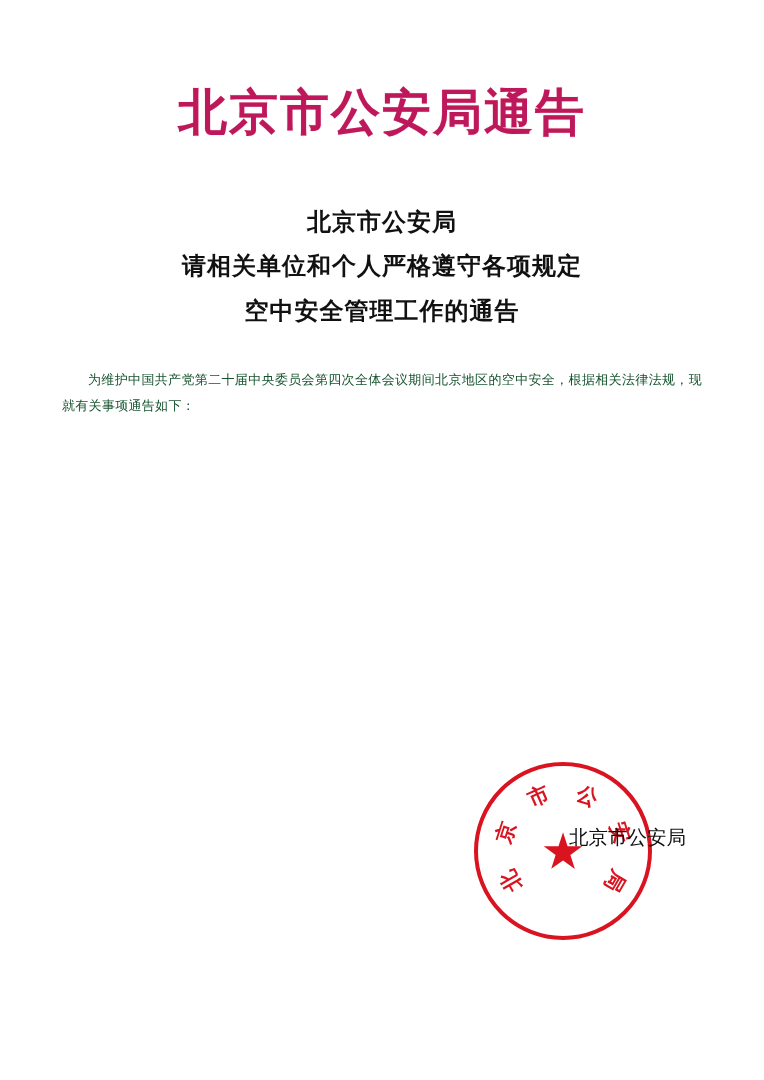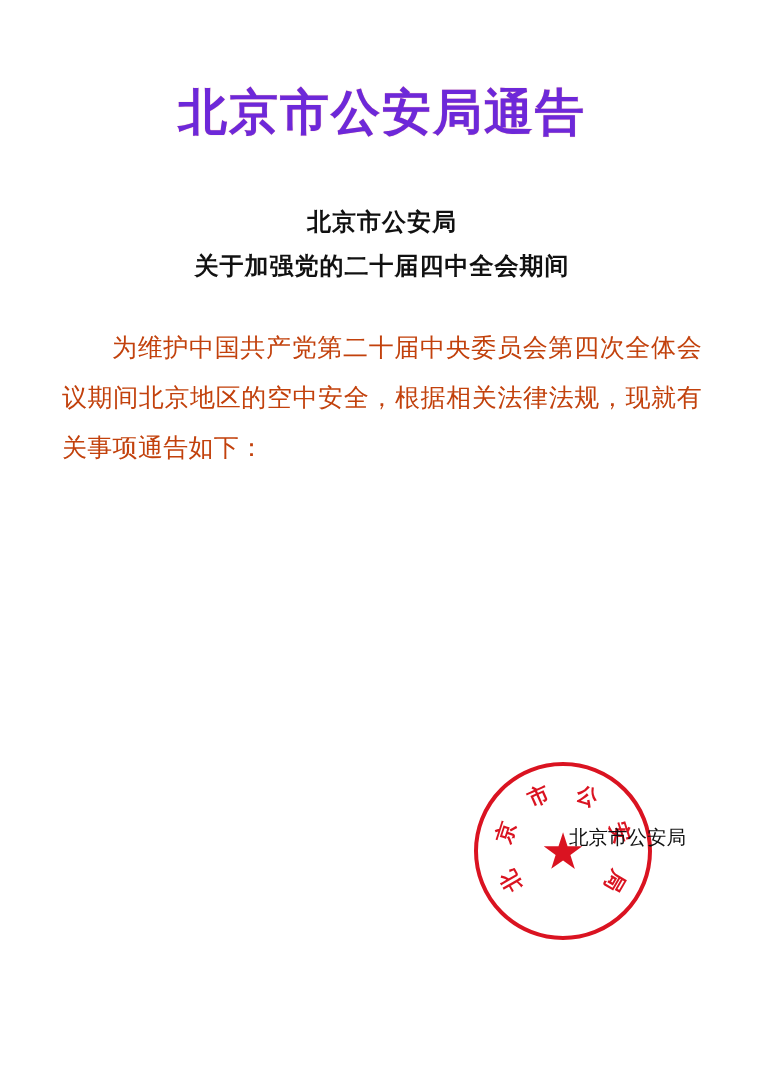--- a/index.html
+++ b/index.html
@@ -18,21 +18,21 @@
   .page {
     width: 764px;
     height: 1080px;
     box-sizing: border-box;
     padding: 0 62px;
     position: relative;
     background: #fff;
   }
   .masthead {
     text-align: center;
-    color: #6d28d9;
+    color: #be185d;
     font-weight: bold;
     font-size: 49px;
     letter-spacing: 2px;
     padding-top: 86px;
     line-height: 1.1;
     font-family: "DejaVu Serif", "Liberation Serif", serif;
     text-shadow: 0 0 1px rgba(230,0,18,0.4);
   }
   .title-block {
     text-align: center;
@@ -41,23 +41,23 @@
     font-size: 24px;
     line-height: 1.85;
     color: #111;
     letter-spacing: 1px;
   }
   .title-line {
     display: block;
   }
   .body-block {
     margin-top: 34px;
-    font-size: 25px;
+    font-size: 13px;
     line-height: 2.0;
-    color: #c2410c;
+    color: #14532d;
     text-align: justify;
     letter-spacing: 0.3px;
   }
   .para {
     margin: 0 0 2px 0;
     text-indent: 2em;
   }
   .seal-area {
     position: absolute;
     right: 70px;
@@ -129,21 +129,22 @@
 </style>
 </head>
 <body>
 
 <div class="page">
 
   <div class="masthead">北京市公安局通告</div>
 
   <div class="title-block">
     <span class="title-line">北京市公安局</span>
-    <span class="title-line">关于加强党的二十届四中全会期间</span>
+    <span class="title-line">请相关单位和个人严格遵守各项规定</span>
+    <span class="title-line">空中安全管理工作的通告</span>
   </div>
 
   <div class="body-block">
     <p class="para">为维护中国共产党第二十届中央委员会第四次全体会议期间北京地区的空中安全，根据相关法律法规，现就有关事项通告如下：</p>
   </div>
 
   <div class="seal-area">
     <div class="seal">
       <div class="seal-inner">
         <div class="seal-star">

